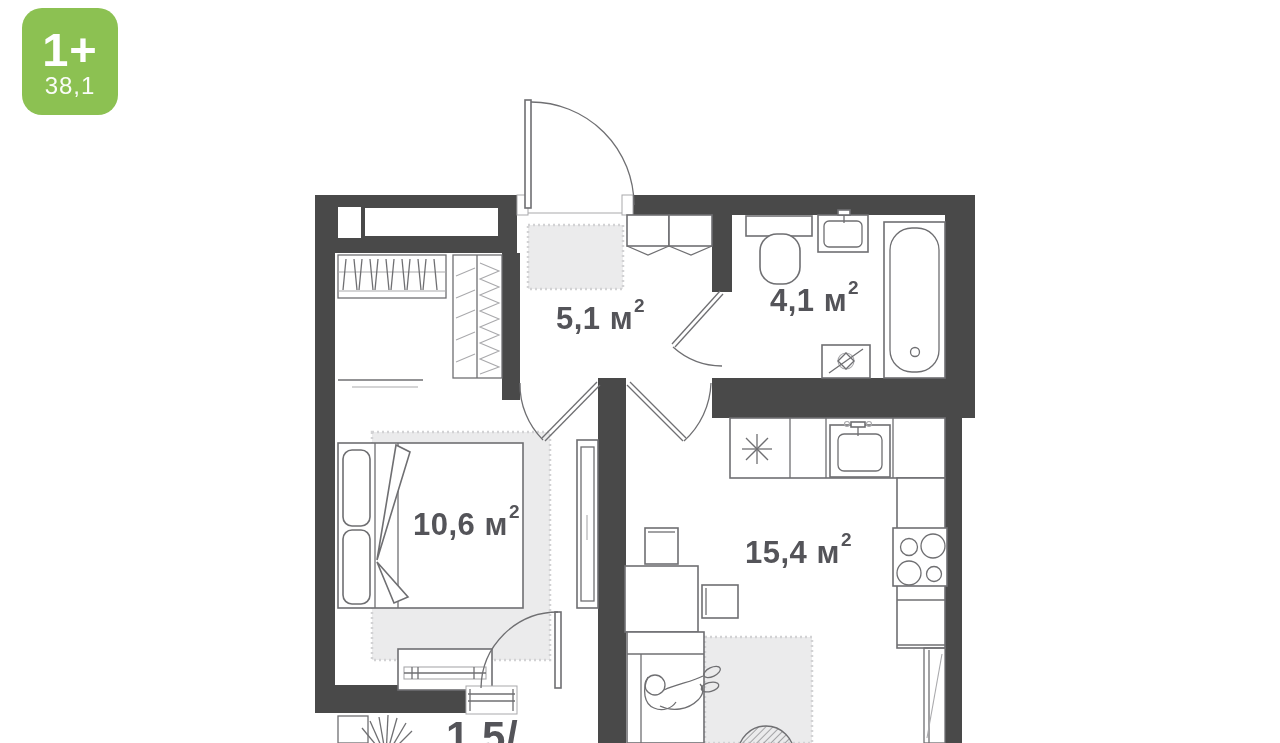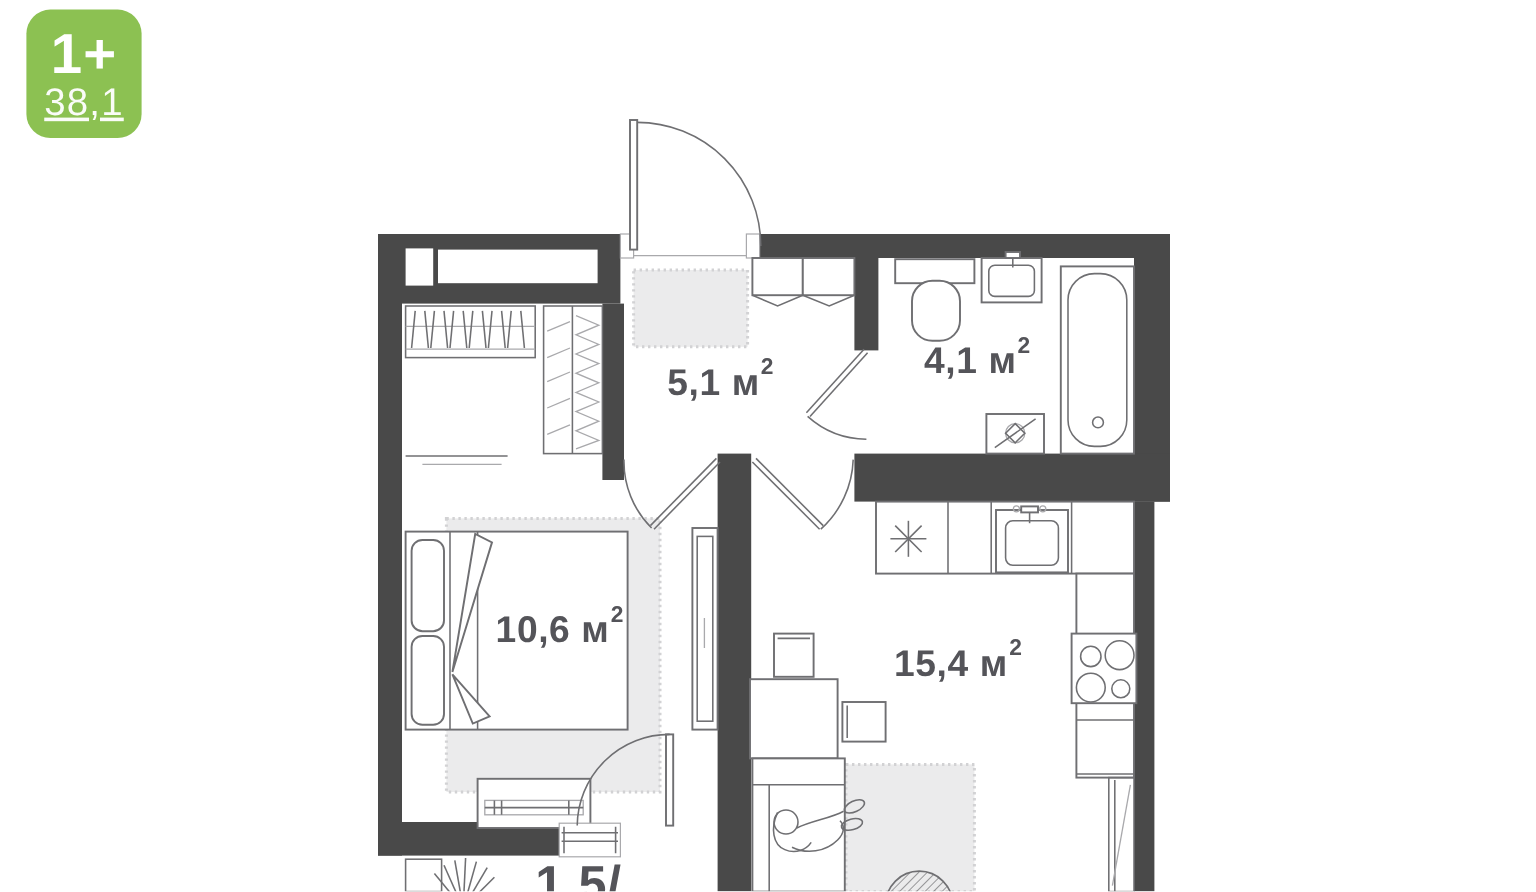--- a/index.html
+++ b/index.html
@@ -1,21 +1,21 @@
 <!DOCTYPE html>
 <html style="--wall: #494949; --line: #6F6F72; --line-light: #A9A9AC; --rug: #EBEBEC; --rug-edge: #D2D2D4; --label: #545459;"><head>
 <meta charset="utf-8">
 <style>
   html,body{margin:0;padding:0;background:#ffffff;}
   .stage{position:relative;width:1280px;height:743px;background:#fff;overflow:hidden;
          font-family:"Liberation Sans",sans-serif;}
   .badge{position:absolute;left:22px;top:8px;width:96px;height:107px;border-radius:20px;
          display:flex;flex-direction:column;align-items:center;justify-content:center;}
   .badge-line1{font-size:47px;font-weight:700;line-height:1.0;margin-top:2px;letter-spacing:1px;}
-  .badge-line2{font-size:32px;font-weight:400;line-height:1.1;opacity:.96;letter-spacing:1px;text-decoration:underline;}
+  .badge-line2{font-size:24px;font-weight:400;line-height:1.1;opacity:.96;letter-spacing:1px;}
   svg{position:absolute;left:0;top:0;}
   .wall{fill:var(--wall,#494949);}
   .white{fill:#ffffff;}
   .jamb{fill:#ffffff;stroke:var(--line-light,#A9A9AC);stroke-width:1;}
   .f{fill:#ffffff;stroke:var(--line,#6F6F72);stroke-width:1.6;}
   .ft{fill:none;stroke:var(--line,#6F6F72);stroke-width:1.3;}
   .fl{fill:none;stroke:var(--line-light,#A9A9AC);stroke-width:1.1;}
   .rug{fill:var(--rug,#EBEBEC);stroke:var(--rug-edge,#D2D2D4);stroke-width:2.5;stroke-dasharray:2 3;}
   .lbl{font-family:"Liberation Sans",sans-serif;font-weight:700;font-size:31px;
        fill:var(--label,#545459);letter-spacing:.5px;}

